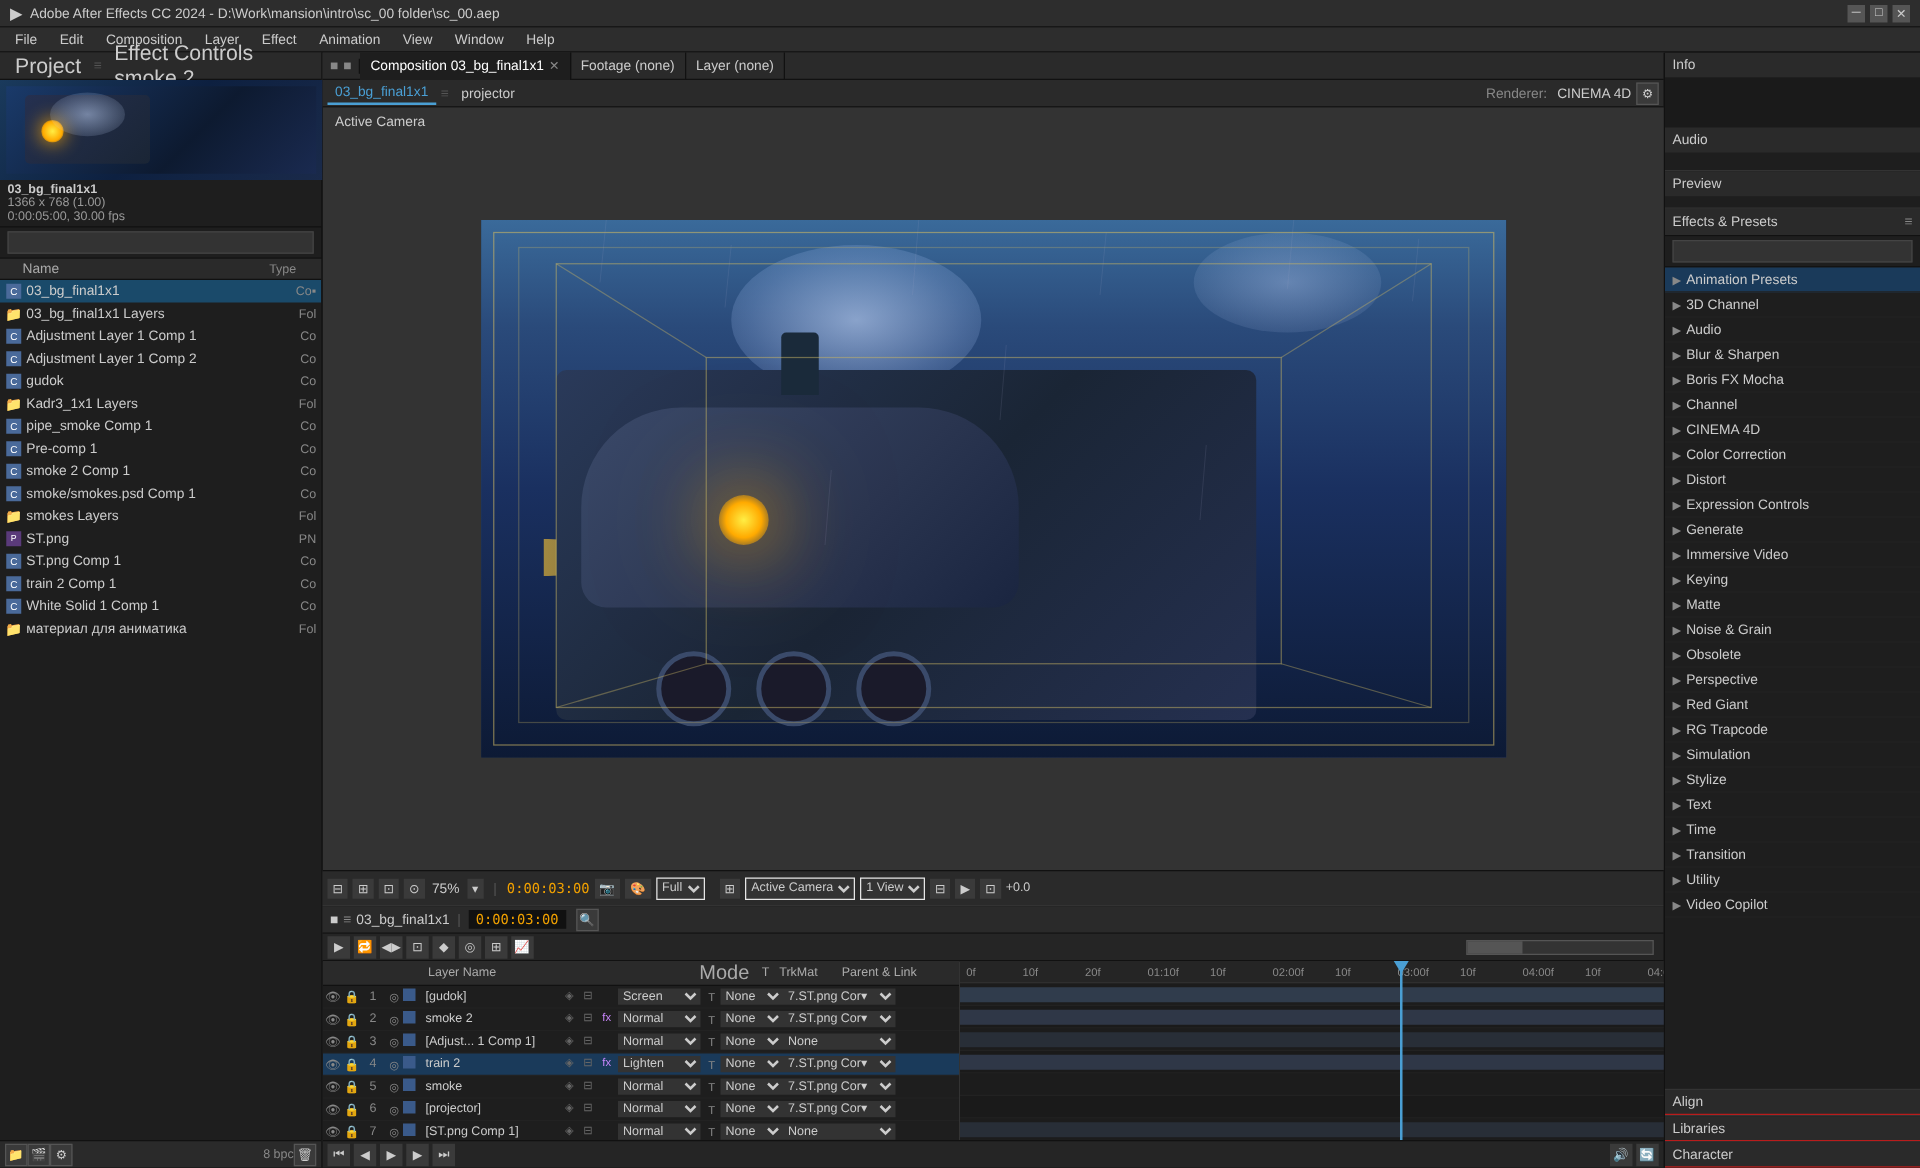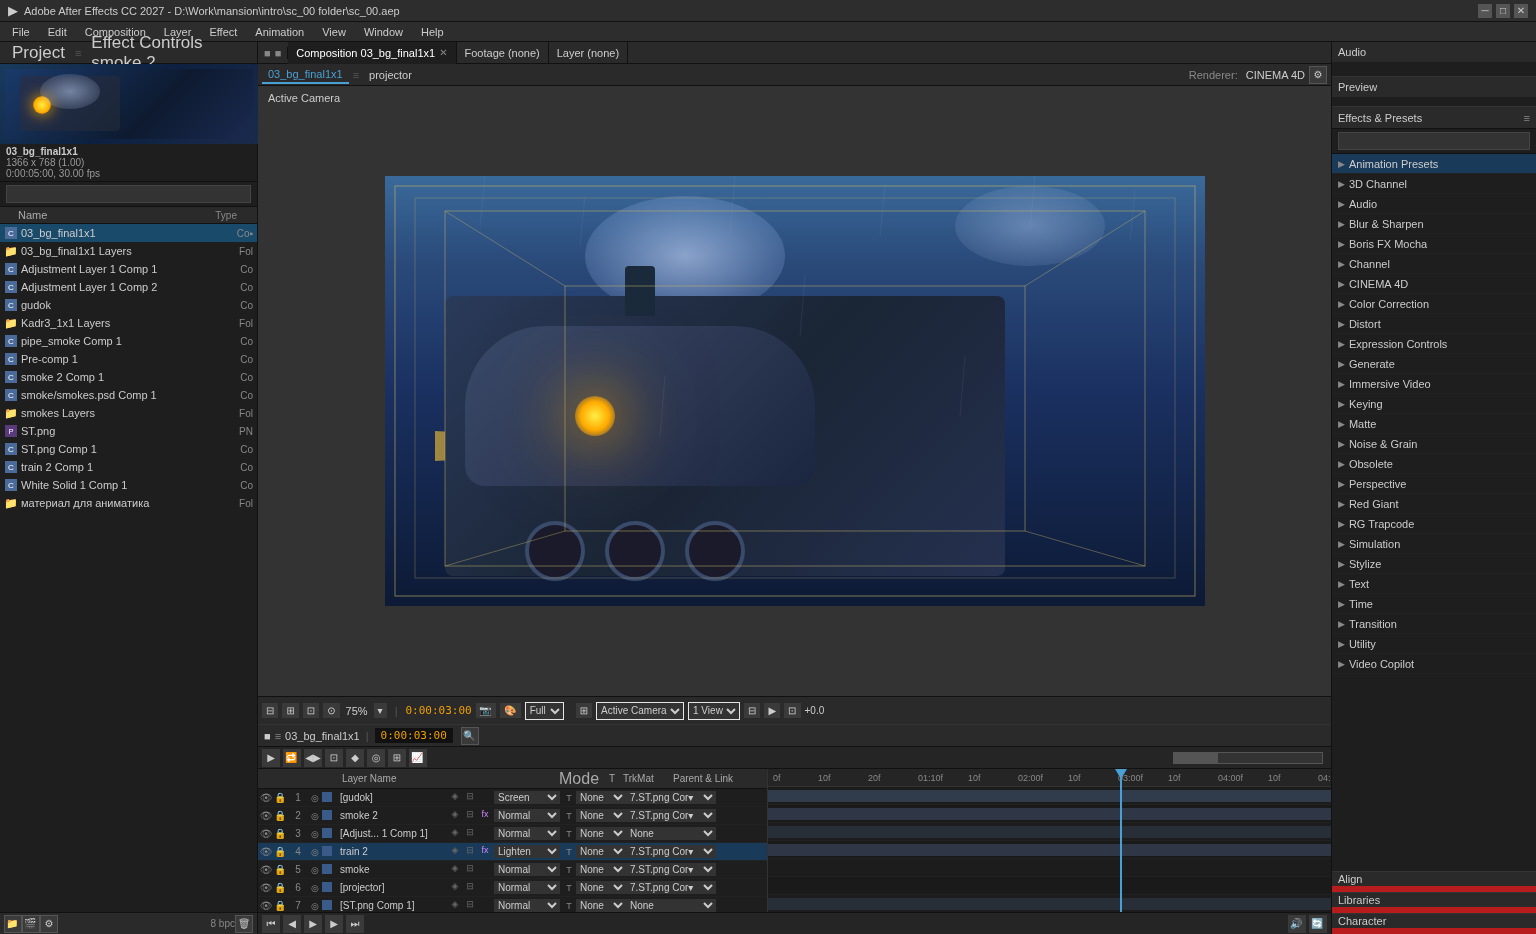--- a/index.html
+++ b/index.html
@@ -512,21 +512,21 @@
     }
 
     .section-label {
       height: 20px;
       display: flex;
       align-items: center;
       padding: 0 6px;
       font-size: 11px;
       color: #ccc;
       background: #2a2a2a;
-      border-bottom: 6px solid #b91c1c;
+      border-bottom: 1px solid #b91c1c;
       cursor: pointer;
     }
 
     
     #viewer-controls {
       height: 28px;
       background: #2a2a2a;
       display: flex;
       align-items: center;
       padding: 0 4px;
@@ -572,21 +572,21 @@
       padding: 0 4px;
       border-top: 1px solid #111;
       gap: 3px;
     }
   </style>
 </head>
 <body>
 
 <div id="title-bar">
   <span style="margin-right:6px; font-size:13px;">▶</span>
-  <span>Adobe After Effects CC 2027 - D:\Work\mansion\intro\sc_00 folder\sc_00.aep</span>
+  <span>Adobe After Effects CC 2024 - D:\Work\mansion\intro\sc_00 folder\sc_00.aep</span>
   <div class="win-controls">
     <button class="win-btn">─</button>
     <button class="win-btn">□</button>
     <button class="win-btn">✕</button>
   </div>
 </div>
 
 <div id="menu-bar">
   <span class="menu-item">File</span>
   <span class="menu-item">Edit</span>
@@ -1192,20 +1192,26 @@
         <div class="spacer"></div>
         <button class="tl-btn">🔊</button>
         <button class="tl-btn">🔄</button>
       </div>
     </div>
 
   </div>
 
   <div id="right-panel">
 
+    <div class="right-section" id="info-section">
+      <div class="right-section-header">
+        <span>Info</span>
+      </div>
+      <div style="padding:4px 6px; font-size:10px; color:#888; background:#1a1a1a; height:42px;"></div>
+    </div>
 
     <div class="right-section" id="audio-section">
       <div class="right-section-header">
         <span>Audio</span>
       </div>
     </div>
 
     <div class="right-section" id="preview-section">
       <div class="right-section-header">
         <span>Preview</span>

